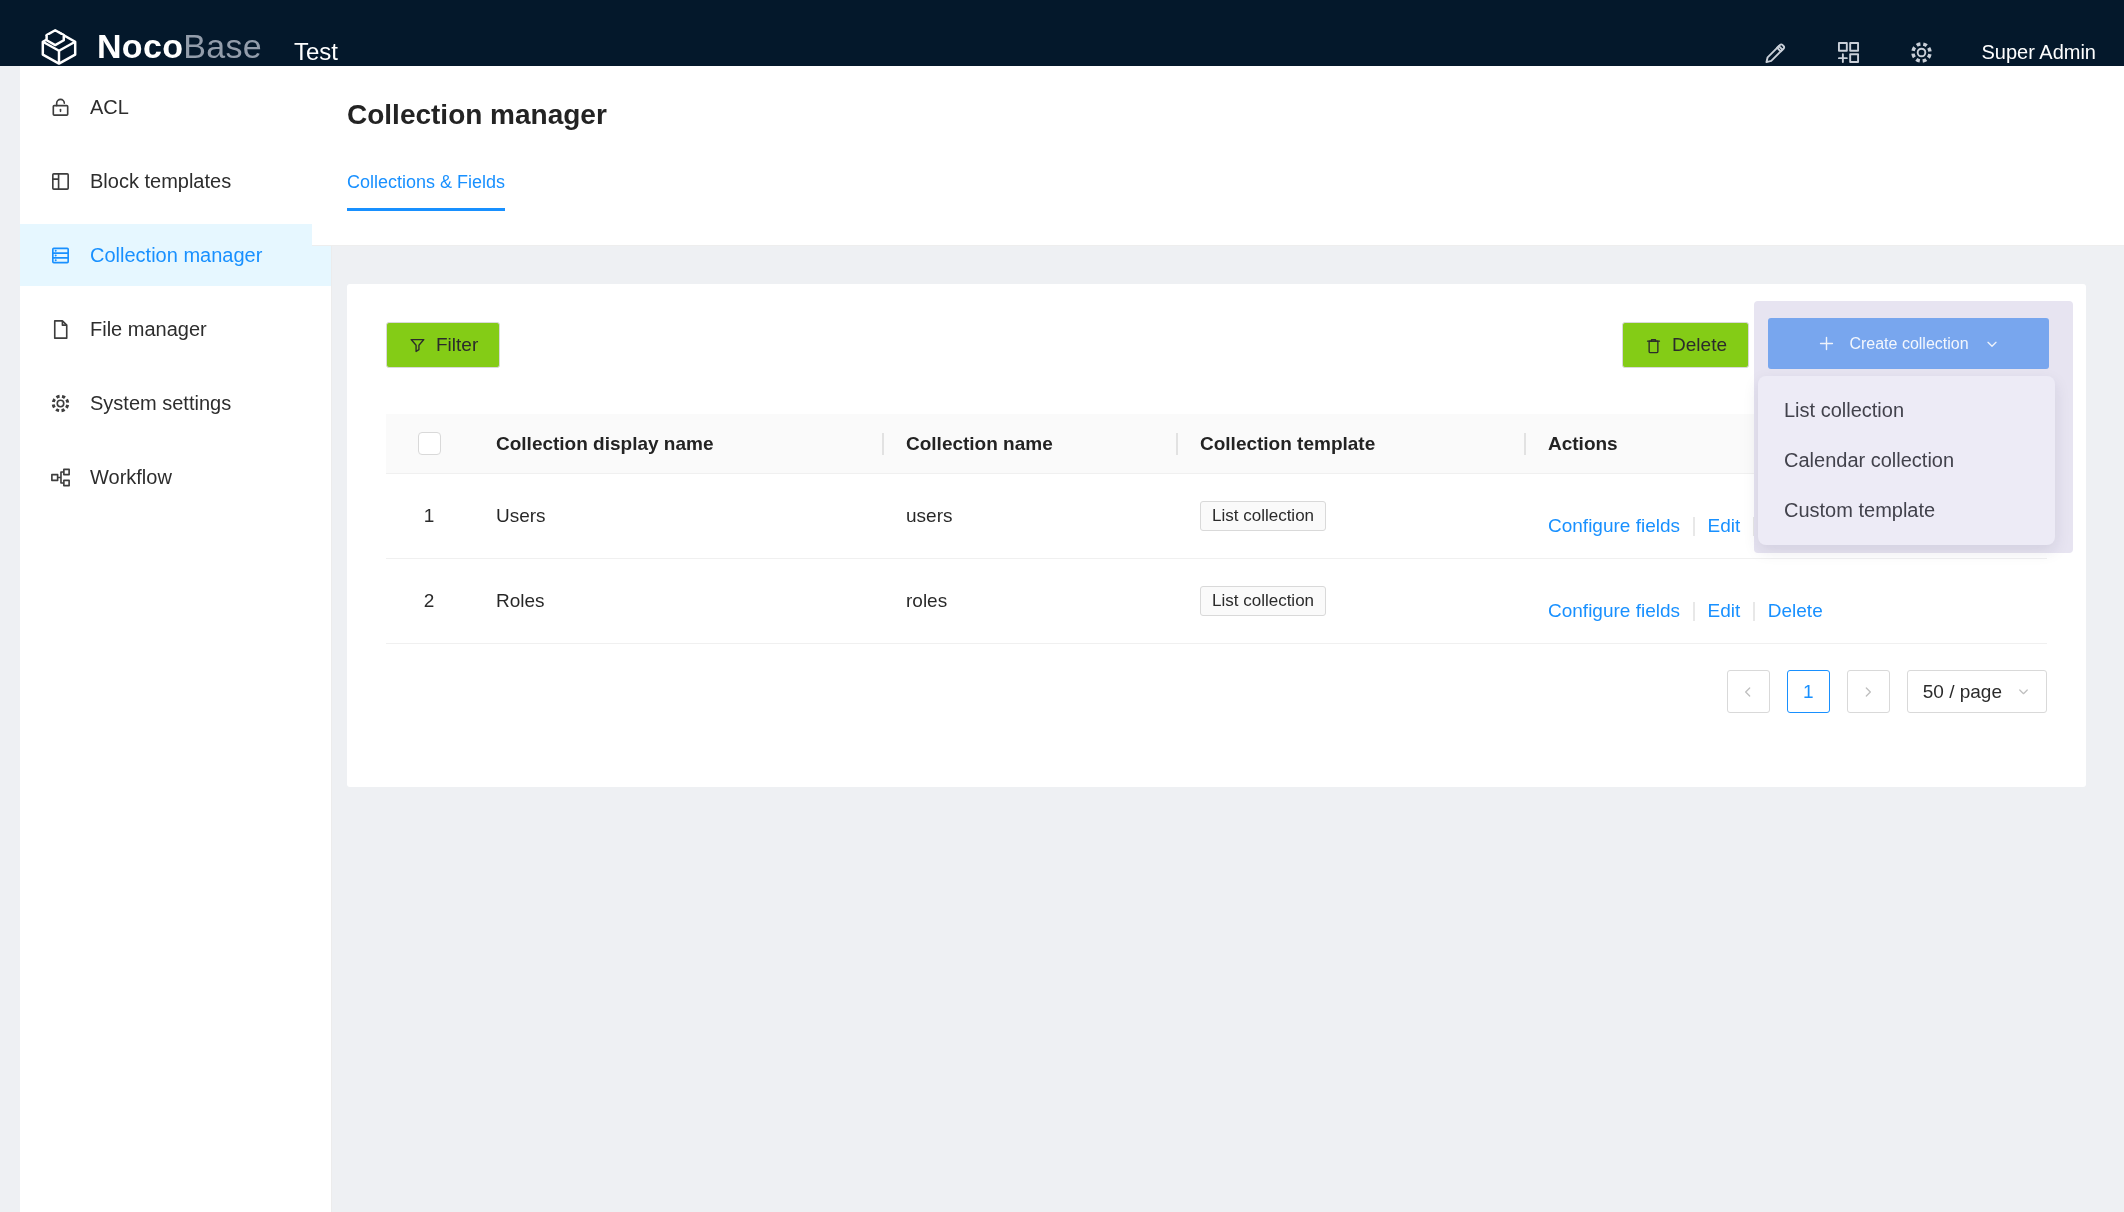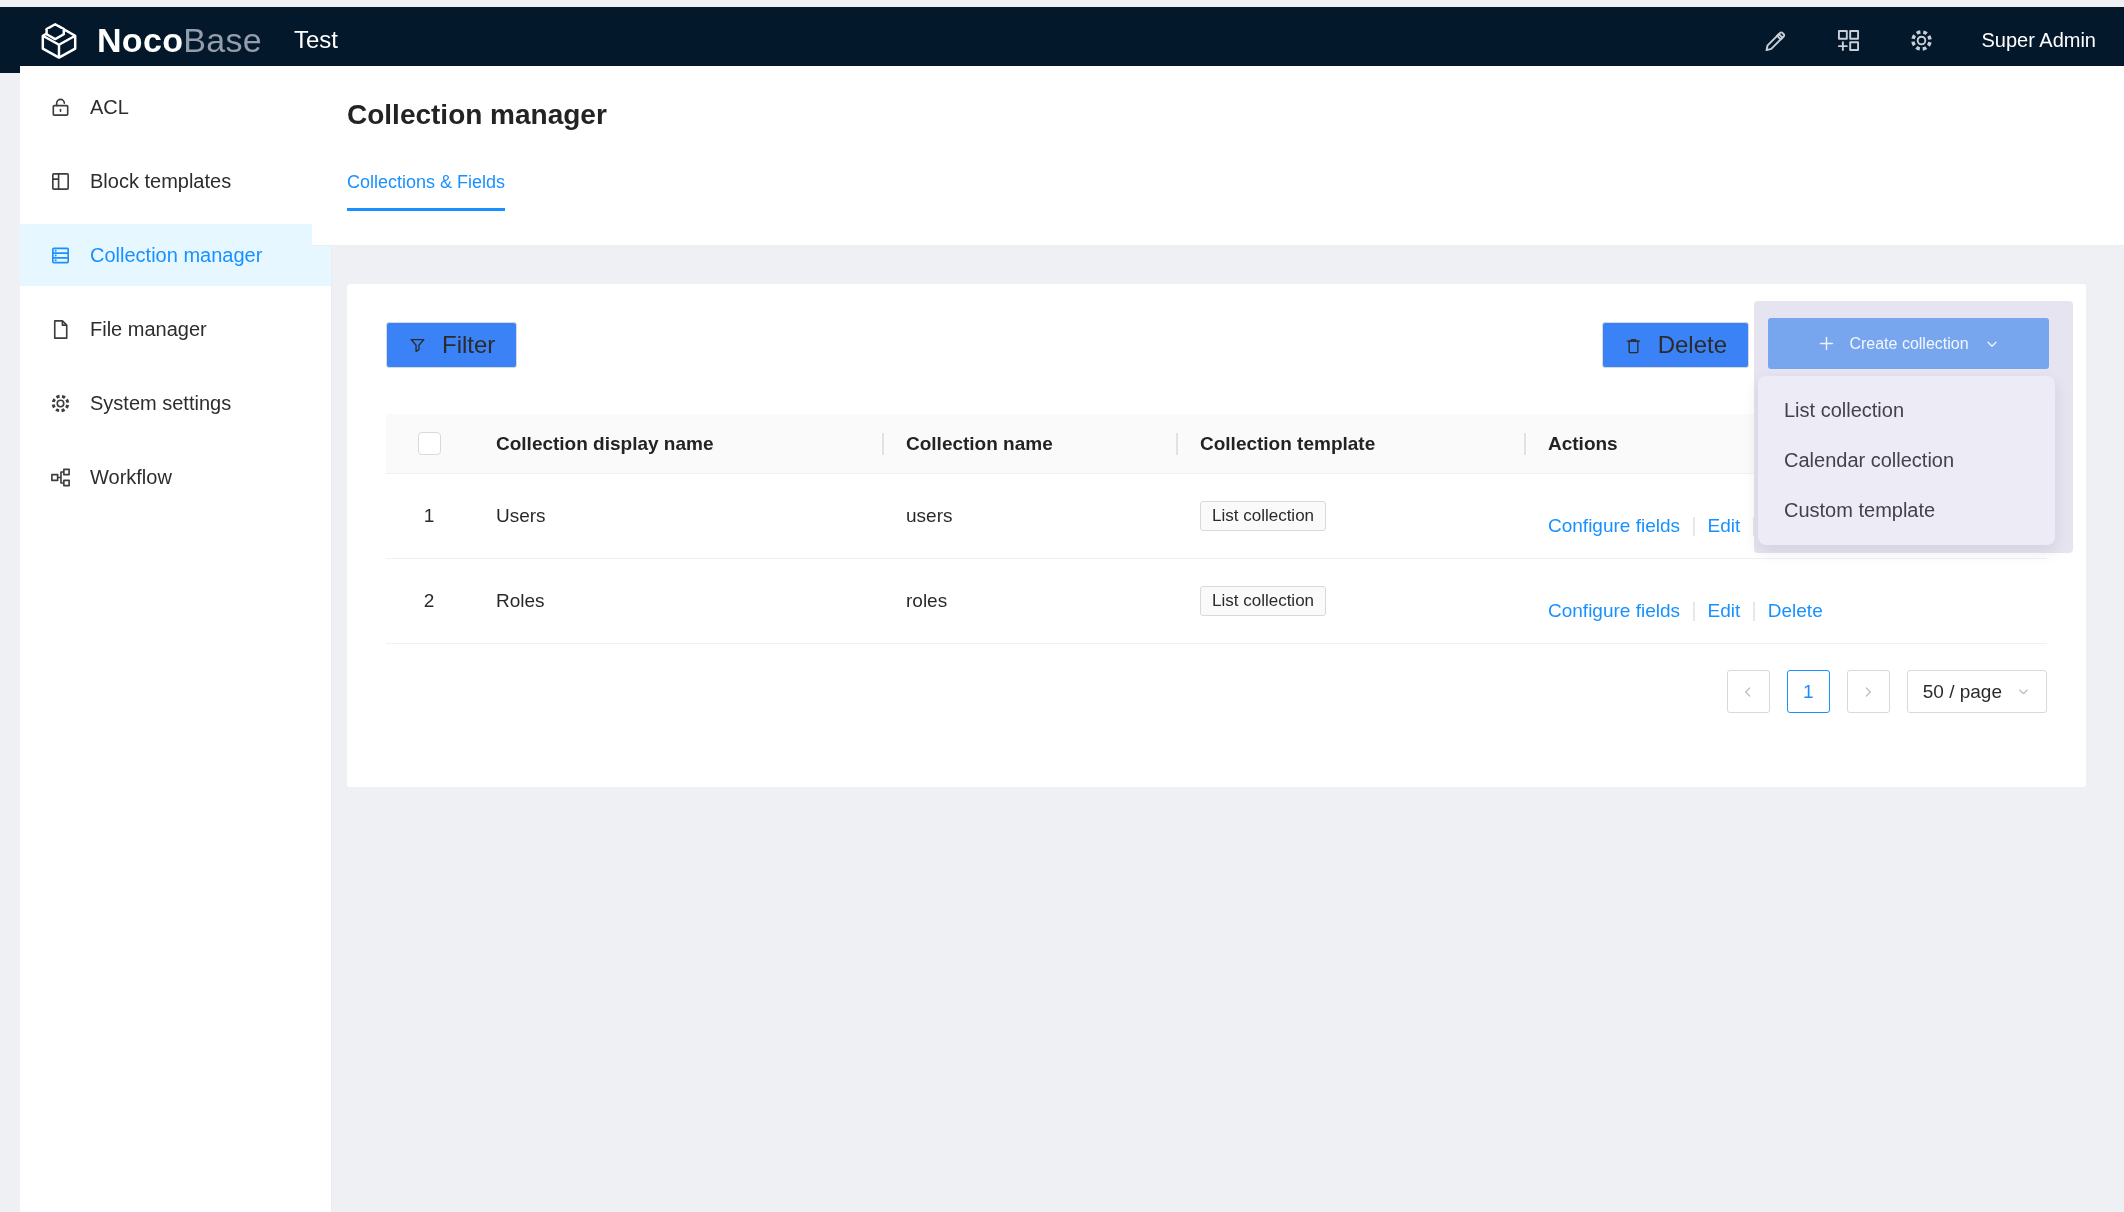--- a/index.html
+++ b/index.html
@@ -6,22 +6,22 @@
   html,body { margin:0; padding:0; }
   body {
     width:2124px; height:1212px; position:relative; overflow:hidden;
     font-family:"Liberation Sans", sans-serif;
     background:#eef0f3; color:rgba(0,0,0,.85);
   }
   svg { display:block; }
 
   
   .topbar {
-    position:absolute; top:7px; left:0; right:0; height:66px;
-    background:#04182b; display:flex; align-items:center; color:#fff;
+    position:absolute; top:0; left:0; right:0; height:66px;
+    background:#04182b; display:flex; align-items:flex-end; color:#fff;
   }
   .brand { display:flex; align-items:center; gap:15px; padding-left:36px; cursor:pointer; }
   .brand-mark { width:46px; height:40px; color:#fff; }
   .brand-text { font-size:34px; line-height:1; letter-spacing:.3px; }
   .brand-text .bold  { font-weight:700; color:#fff; }
   .brand-text .light { font-weight:400; color:#939dab; }
   .nav-item { margin-left:32px; font-size:24px; color:#fff; cursor:pointer; }
   .nav-right { margin-left:auto; display:flex; align-items:center; gap:46px; padding-right:28px; }
   .icon-btn { color:#c9cfd8; cursor:pointer; background:none; border:none; padding:0; }
   .icon-btn svg { width:27px; height:27px; }
@@ -52,23 +52,23 @@
   .tab {
     display:inline-block; font-size:18px; color:#1890ff;
     padding-bottom:15px; border-bottom:3px solid #1890ff; cursor:pointer;
   }
   .content { padding:38px 0 0 35px; }
   .card { width:1739px; height:503px; background:#fff; border-radius:3px; padding:38px 39px 0 39px; }
 
   
   .toolbar { display:flex; align-items:center; }
   .btn {
-    height:46px; display:inline-flex; align-items:center; gap:15px; padding:0 21px;
-    background:#3b82f6; border:1.5px solid #d9d9d9; border-radius:3px;
-    font-size:24px; color:#2b2b2b; font-family:inherit; cursor:pointer;
+    height:46px; display:inline-flex; align-items:center; gap:9px; padding:0 21px;
+    background:#84cc16; border:1.5px solid #d9d9d9; border-radius:3px;
+    font-size:19px; color:#2b2b2b; font-family:inherit; cursor:pointer;
   }
   .btn svg { width:19px; height:19px; color:#2b2b2b; }
   .toolbar-right { margin-left:auto; display:flex; gap:17px; }
   .create-spacer { width:281px; height:46px; }
 
   
   .table { margin-top:46px; font-size:19px; }
   .t-row { display:flex; align-items:center; border-bottom:1px solid #f0f0f0; }
   .t-head { background:#fafafa; height:60px; font-weight:600; color:#232323; }
   .t-body .t-row { height:85px; }

